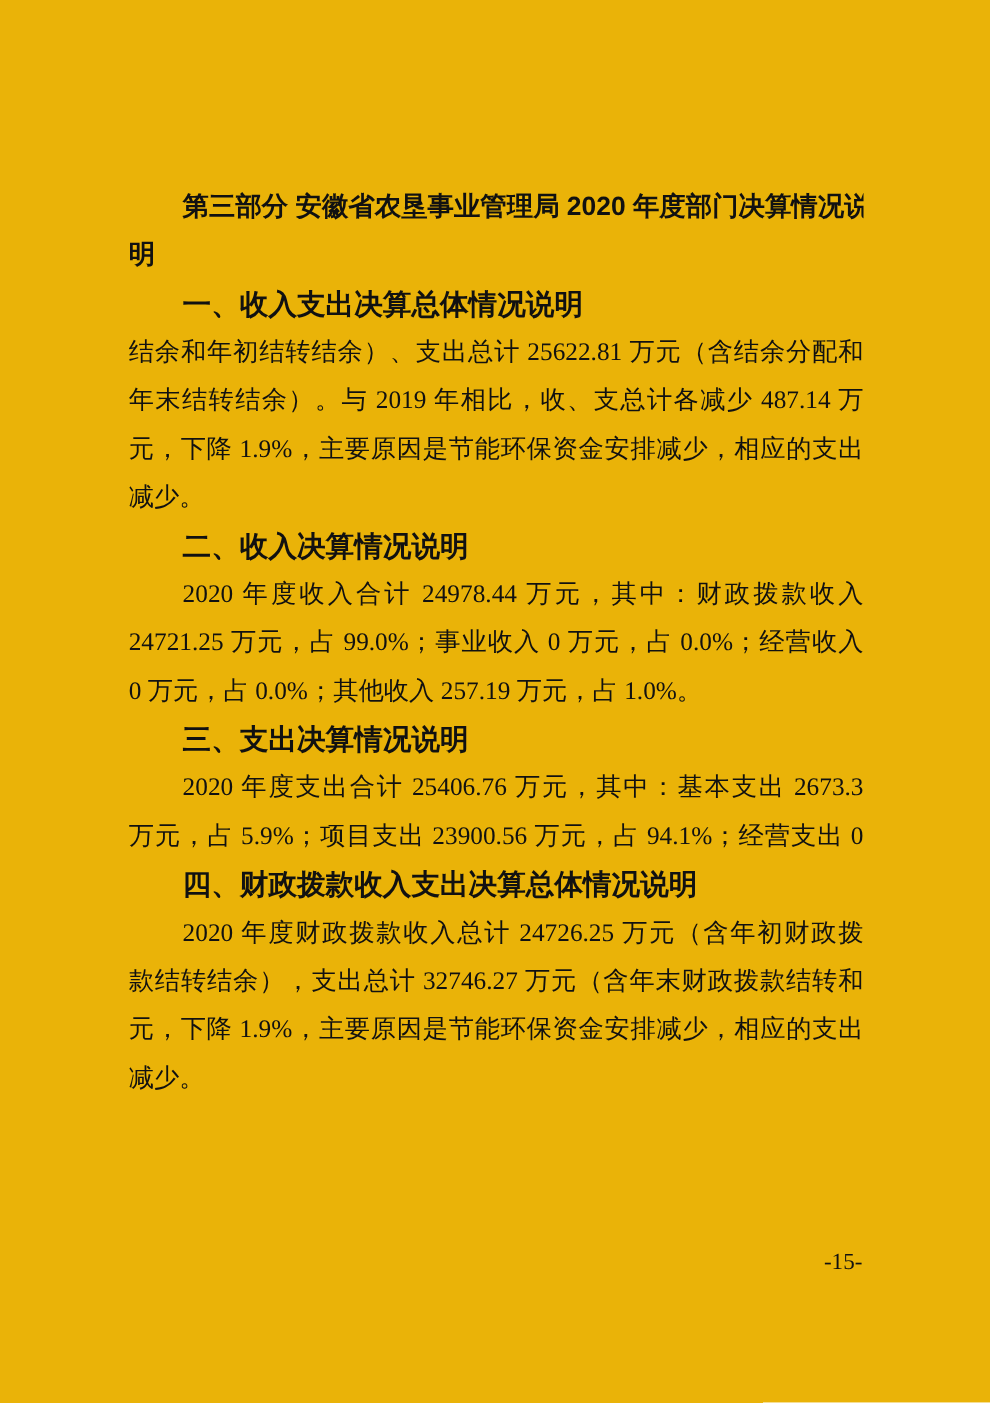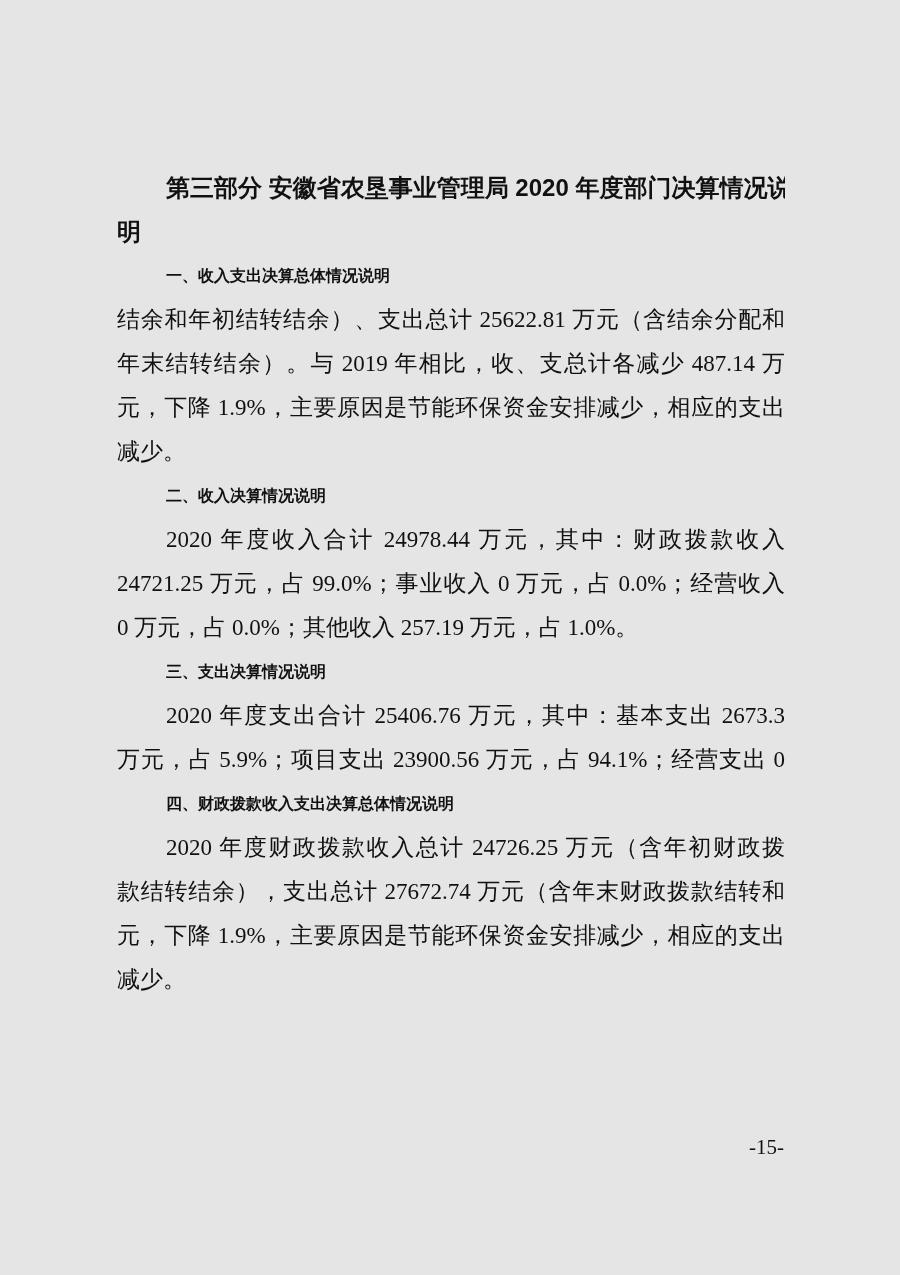--- a/index.html
+++ b/index.html
@@ -5,21 +5,21 @@
 <style>
   html, body {
     margin: 0;
     padding: 0;
     background: #ffffff;
   }
   .page {
     position: relative;
     width: 900px;
     height: 1275px;
-    background: #e5e5e5;
+    background: #eab308;
     overflow: hidden;
     font-family: "Liberation Serif", "DejaVu Serif", serif;
     color: #111111;
   }
   .content {
     position: absolute;
     left: 117px;
     top: 166px;
     width: 668px;
   }
@@ -34,21 +34,21 @@
   }
   .line.last { text-align-last: left; }
   .indent { text-indent: 49px; }
   .title-line {
     font-weight: bold;
     font-size: 24px;
     font-family: "Liberation Sans", "DejaVu Sans", sans-serif;
   }
   .heading-line {
     font-weight: bold;
-    font-size: 16px;
+    font-size: 26px;
     font-family: "Liberation Sans", "DejaVu Sans", sans-serif;
   }
   .page-number {
     position: absolute;
     top: 1122px;
     right: 116px;
     font-size: 21px;
     line-height: 26px;
     color: #111111;
     font-family: "Liberation Serif", "DejaVu Serif", serif;
@@ -74,20 +74,20 @@
     <div class="line indent">2020 年度收入合计 24978.44 万元，其中：财政拨款收入</div>
     <div class="line">24721.25 万元，占 99.0%；事业收入 0 万元，占 0.0%；经营收入</div>
     <div class="line last">0 万元，占 0.0%；其他收入 257.19 万元，占 1.0%。</div>
 
     <div class="line heading-line indent last">三、支出决算情况说明</div>
     <div class="line indent">2020 年度支出合计 25406.76 万元，其中：基本支出 2673.3</div>
     <div class="line">万元，占 5.9%；项目支出 23900.56 万元，占 94.1%；经营支出 0</div>
 
     <div class="line heading-line indent last">四、财政拨款收入支出决算总体情况说明</div>
     <div class="line indent">2020 年度财政拨款收入总计 24726.25 万元（含年初财政拨</div>
-    <div class="line">款结转结余），支出总计 27672.74 万元（含年末财政拨款结转和</div>
+    <div class="line">款结转结余），支出总计 32746.27 万元（含年末财政拨款结转和</div>
     <div class="line">元，下降 1.9%，主要原因是节能环保资金安排减少，相应的支出</div>
     <div class="line last">减少。</div>
 
   </div>
 
   <div class="page-number">-15-</div>
 </div>
 
 </body></html>

